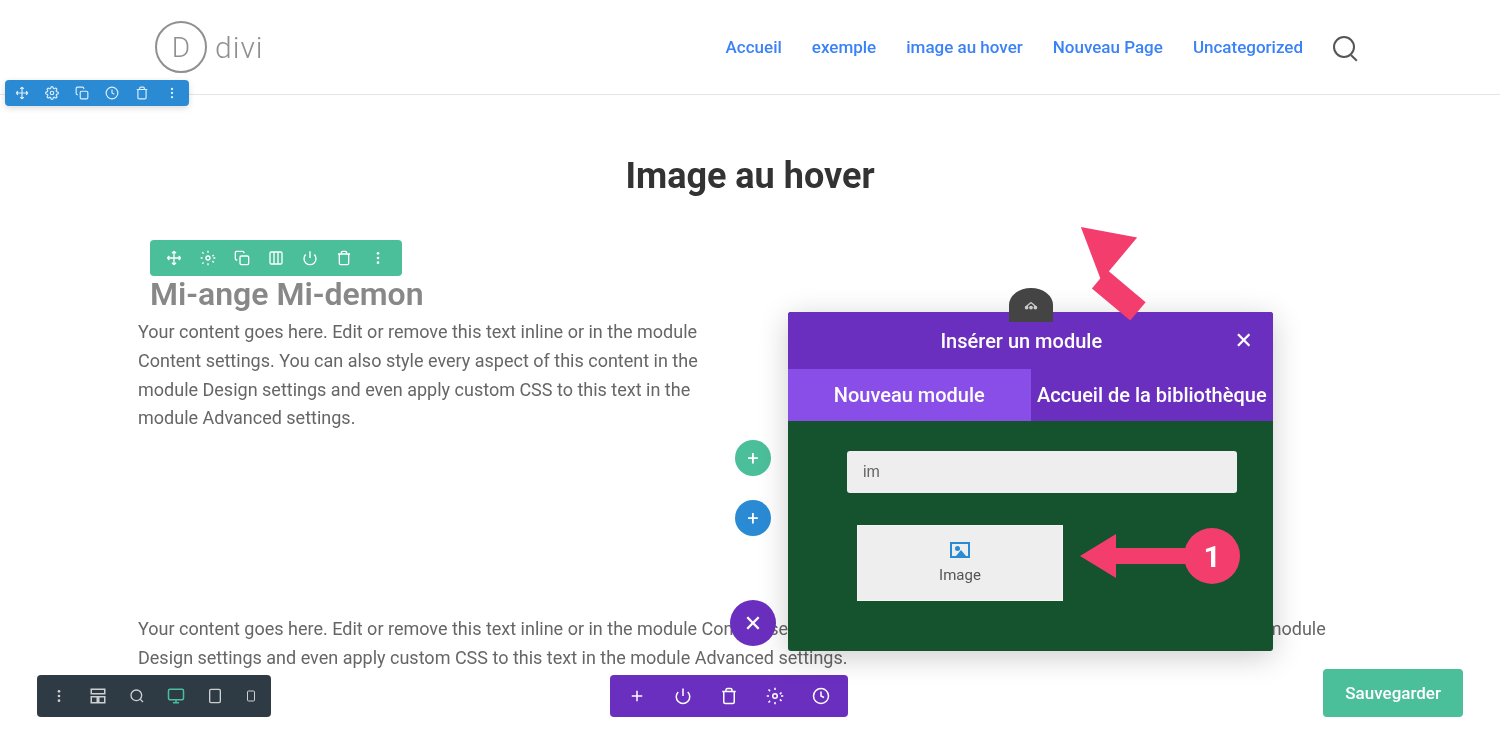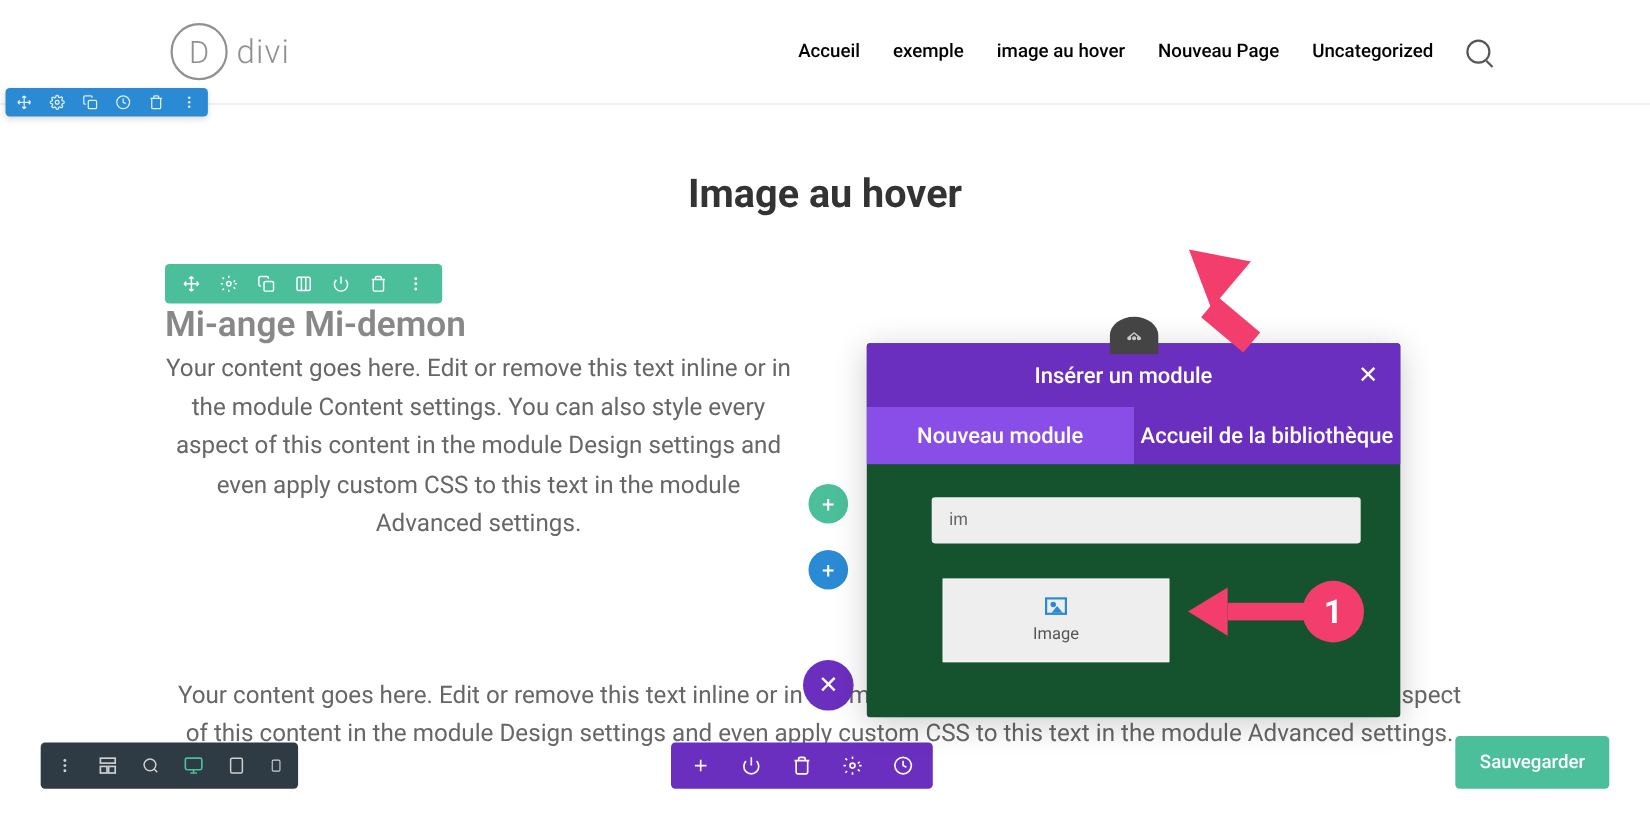--- a/index.html
+++ b/index.html
@@ -4,34 +4,34 @@
 <style>
 * { margin: 0; padding: 0; box-sizing: border-box; }
 body { font-family: -apple-system, "Segoe UI", Roboto, "Open Sans", sans-serif; background: #fff; width: 1500px; height: 745px; position: relative; overflow: hidden; }
 
 
 .header { position: absolute; top: 0; left: 0; right: 0; height: 95px; border-bottom: 1px solid #e5e5e5; display: flex; align-items: center; justify-content: space-between; padding: 0 145px 0 155px; background: #fff; z-index: 5; }
 .logo { display: flex; align-items: center; color: #909090; }
 .logo-circle { width: 52px; height: 52px; border: 2px solid #909090; border-radius: 50%; display: flex; align-items: center; justify-content: center; font-size: 28px; font-weight: 300; margin-right: 8px; }
 .logo-text { font-size: 30px; font-weight: 300; letter-spacing: 1px; }
 .nav { display: flex; align-items: center; gap: 30px; }
-.nav a { color: #000000; text-decoration: none; font-size: 17px; font-weight: 500; }
+.nav a { color: #3b82f6; text-decoration: none; font-size: 17px; font-weight: 500; }
 .search-icon { width: 22px; height: 22px; border: 2px solid #555; border-radius: 50%; position: relative; }
 .search-icon::after { content: ""; position: absolute; width: 2px; height: 8px; background: #555; transform: rotate(-45deg); bottom: -6px; right: -2px; }
 
 
 .blue-toolbar { position: absolute; top: 80px; left: 5px; background: #2a8bd4; border-radius: 4px; display: flex; align-items: center; padding: 6px 10px; gap: 16px; box-shadow: 0 2px 6px rgba(0,0,0,0.15); z-index: 6; }
 .blue-toolbar .ic { color: #fff; opacity: 0.85; }
 
 
 .page-title { position: absolute; top: 155px; left: 0; right: 0; text-align: center; font-size: 36px; font-weight: 700; color: #333; }
 
 
 .section-heading { position: absolute; top: 275px; left: 150px; font-size: 32px; font-weight: 600; color: #888; }
-.body-text { position: absolute; left: 150px; font-size: 22px; color: #666; line-height: 1.6; width: 570px; text-align: center; }
+.body-text { position: absolute; left: 138px; font-size: 18px; color: #666; line-height: 1.6; width: 570px; }
 .body1 { top: 318px; }
 .body2 { top: 615px; width: 1190px; }
 
 
 .green-toolbar { position: absolute; top: 240px; left: 150px; background: #4bbf99; border-radius: 4px; display: flex; align-items: center; padding: 10px 16px; gap: 18px; z-index: 7; }
 .green-toolbar .ic { color: #fff; }
 
 
 .circle-btn { width: 36px; height: 36px; border-radius: 50%; display: flex; align-items: center; justify-content: center; color: #fff; font-size: 20px; font-weight: 400; }
 .add-green { position: absolute; top: 440px; left: 735px; background: #4bbf99; }

